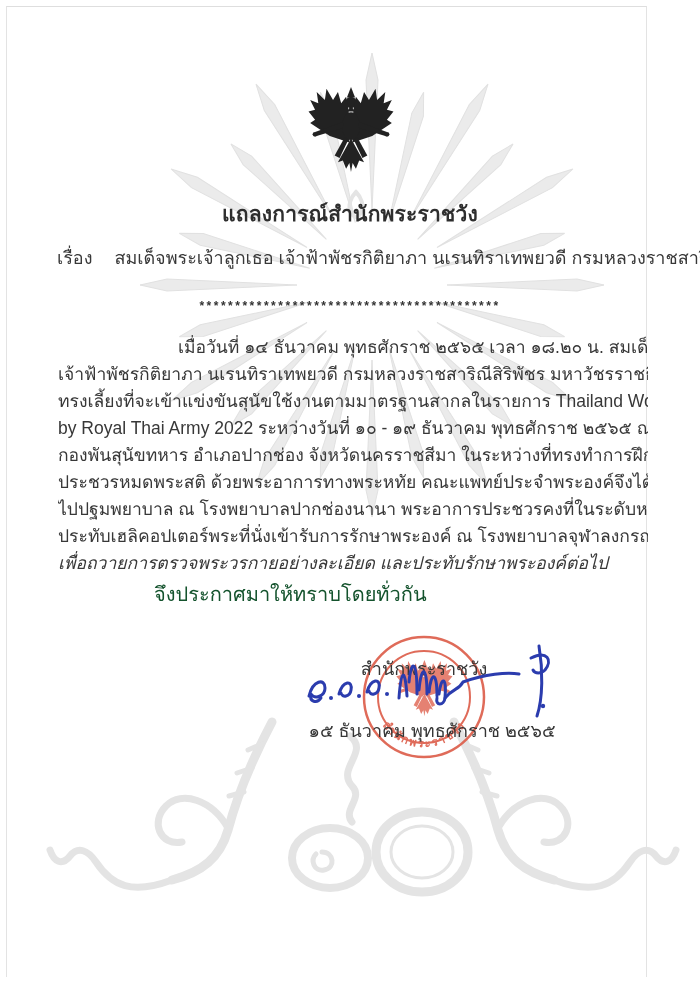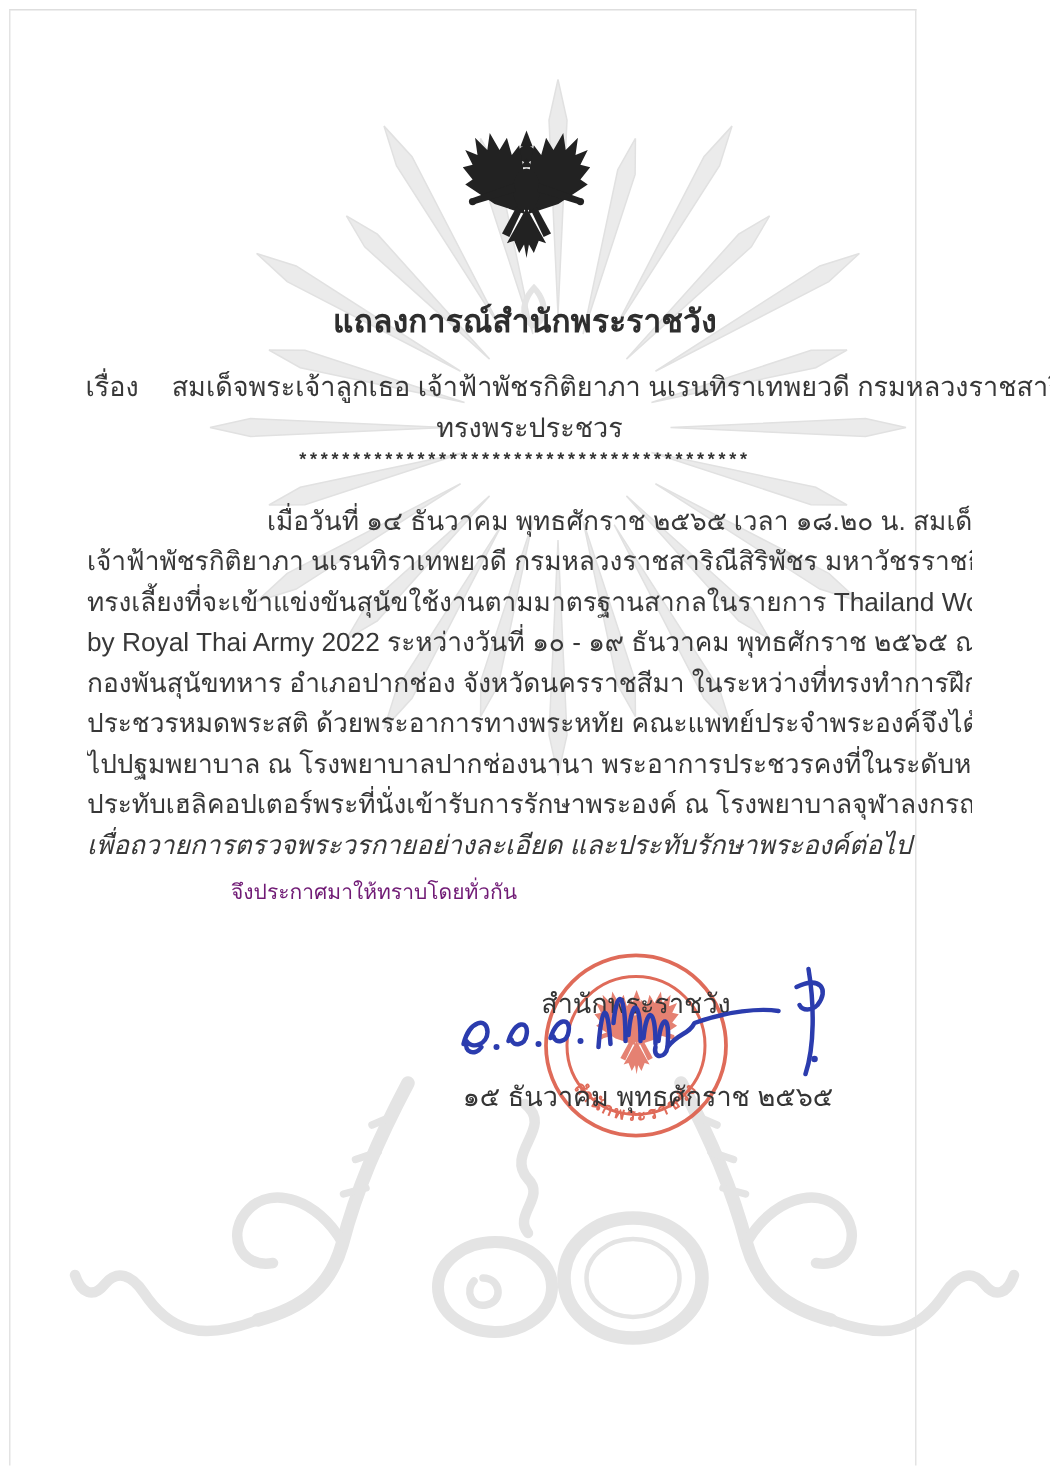--- a/index.html
+++ b/index.html
@@ -12,41 +12,41 @@
   .page{position:relative;width:700px;height:981px;background:#fff;}
   .photo-edge{
     position:absolute;left:6px;top:6px;right:5px;bottom:4px;
     border-top:1px solid #dedede;border-left:1px solid #e3e3e3;border-right:1px solid #e3e3e3;
     pointer-events:none;
   }
   svg{display:block;}
   .watermark{position:absolute;left:0;top:0;z-index:0;}
   .wm-fill{fill:#ebebeb;stroke:#e1e1e1;stroke-width:1;}
   .wm-line{fill:none;stroke:#e4e4e4;stroke-linecap:round;}
-  .content{position:absolute;left:0;top:0;width:616px;height:981px;z-index:1;}
+  .content{position:absolute;left:0;top:0;width:616px;height:981px;z-index:1;padding-left:36px;}
 
   .emblem{position:absolute;left:302px;top:84px;width:98px;height:104px;color:#222;}
   .doc-title{
     position:absolute;left:0;top:197px;width:700px;text-align:center;
     font-size:21px;font-weight:bold;color:#2e2e2e;letter-spacing:.2px;
   }
   .subject{position:absolute;left:57px;top:245px;width:592px;font-size:18px;color:#383838;}
   .subject .s1{white-space:nowrap;height:27px;line-height:27px;}
   .subject .s1 .lbl{margin-right:22px;}
   .subject .s2{height:27px;line-height:27px;text-align:center;}
   .separator{
     position:absolute;left:0;top:299px;width:700px;text-align:center;
     font-size:12px;font-weight:bold;letter-spacing:2.5px;color:#333;
   }
   .body-block{position:absolute;left:58px;top:334px;width:590px;font-size:17.5px;color:#383838;}
   .body-block .jline{height:27px;line-height:27px;text-align:justify;text-align-last:justify;overflow:hidden;white-space:nowrap;}
   .body-block .jline.indent{padding-left:120px;}
   .body-block .lline{height:27px;line-height:27px;text-align:left;white-space:nowrap;overflow:hidden;font-style:italic;}
   .closing{position:absolute;left:58px;top:581px;width:590px;height:27px;line-height:27px;
-    font-size:14px;color:#701a75;padding-left:96px;box-sizing:border-box;}
+    font-size:20px;color:#14532d;padding-left:96px;box-sizing:border-box;font-family:Liberation Serif, serif;}
 
   .sig-office{
     position:absolute;left:324px;top:654px;width:200px;text-align:center;
     font-size:18px;color:#353535;z-index:3;
   }
   .stamp{position:absolute;left:361px;top:634px;width:126px;height:126px;z-index:2;opacity:.92;}
   .stamp-ring{fill:none;stroke:var(--stamp-red,#dd5f4c);}
   .stamp-garuda{color:var(--stamp-red,#dd5f4c);opacity:.85;}
   .stamp-arc-text{fill:var(--stamp-red,#dd5f4c);font-size:11.5px;letter-spacing:1.5px;font-weight:bold;
     font-family:"Liberation Sans","DejaVu Sans",sans-serif;}
@@ -141,21 +141,20 @@
           <polygon points="68,62 80,84 74,87 64,66"></polygon>
         </g>
       </defs>
       <use href="#garuda-sym"></use>
     </svg>
 
     <div class="doc-title">แถลงการณ์สำนักพระราชวัง</div>
 
     <div class="subject">
       <div class="s1"><span class="lbl">เรื่อง</span><span>สมเด็จพระเจ้าลูกเธอ เจ้าฟ้าพัชรกิติยาภา นเรนทิราเทพยวดี กรมหลวงราชสาริณีสิริพัชร มหาวัชรราชธิดา</span></div>
-      <div class="s2">ทรงพระประชวร</div>
     </div>
 
     <div class="separator">******************************************</div>
 
     <div class="body-block">
       <div class="jline indent">เมื่อวันที่ ๑๔ ธันวาคม พุทธศักราช ๒๕๖๕ เวลา ๑๘.๒๐ น. สมเด็จพระเจ้าลูกเธอ</div>
       <div class="jline">เจ้าฟ้าพัชรกิติยาภา นเรนทิราเทพยวดี กรมหลวงราชสาริณีสิริพัชร มหาวัชรราชธิดา ทรงทำการฝึกสุนัข</div>
       <div class="jline">ทรงเลี้ยงที่จะเข้าแข่งขันสุนัขใช้งานตามมาตรฐานสากลในรายการ Thailand Working Dog Championship</div>
       <div class="jline">by Royal Thai Army 2022 ระหว่างวันที่ ๑๐ - ๑๙ ธันวาคม พุทธศักราช ๒๕๖๕ ณ สนามฝึก</div>
       <div class="jline">กองพันสุนัขทหาร อำเภอปากช่อง จังหวัดนครราชสีมา ในระหว่างที่ทรงทำการฝึก ทรงมีพระอาการ</div>

